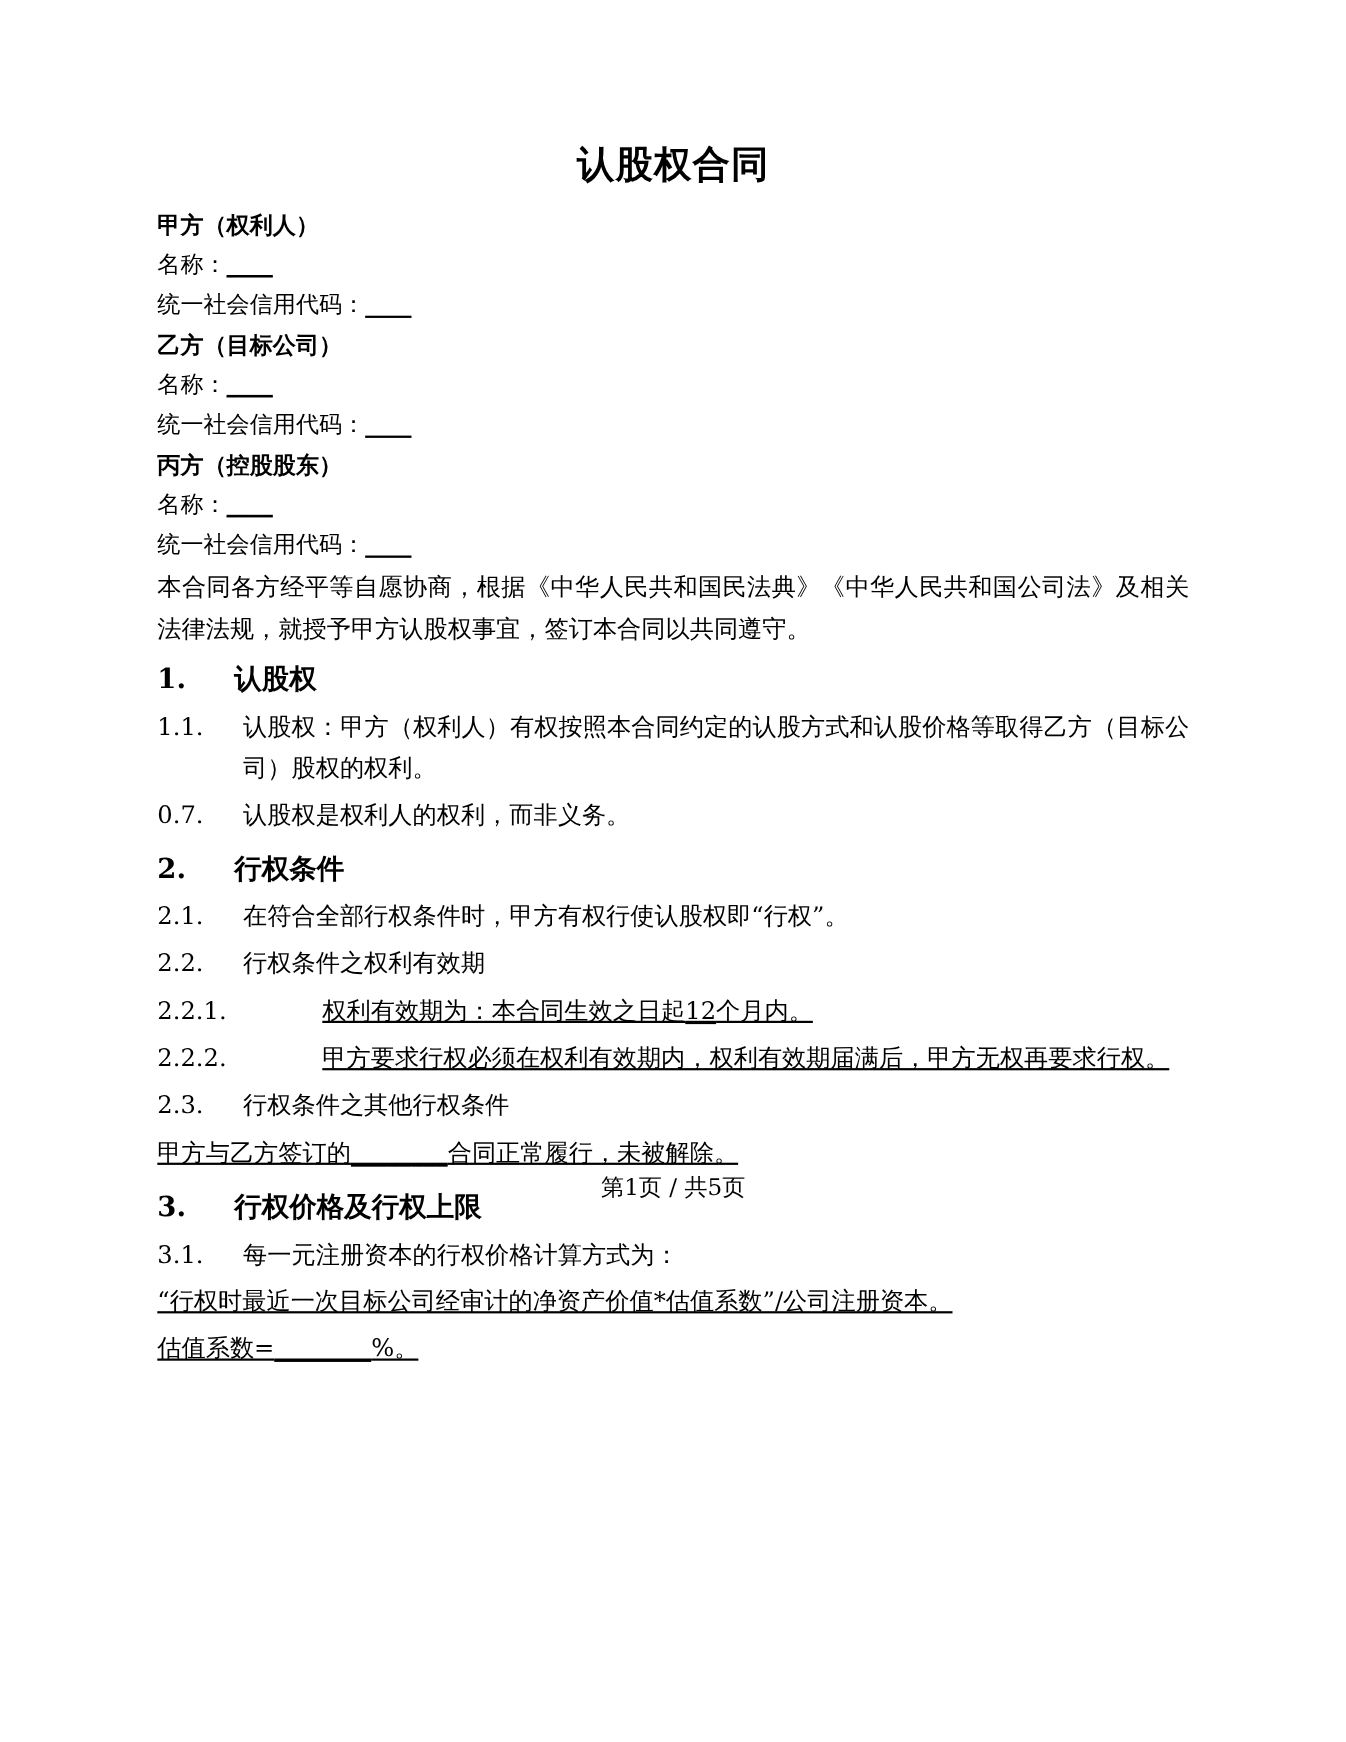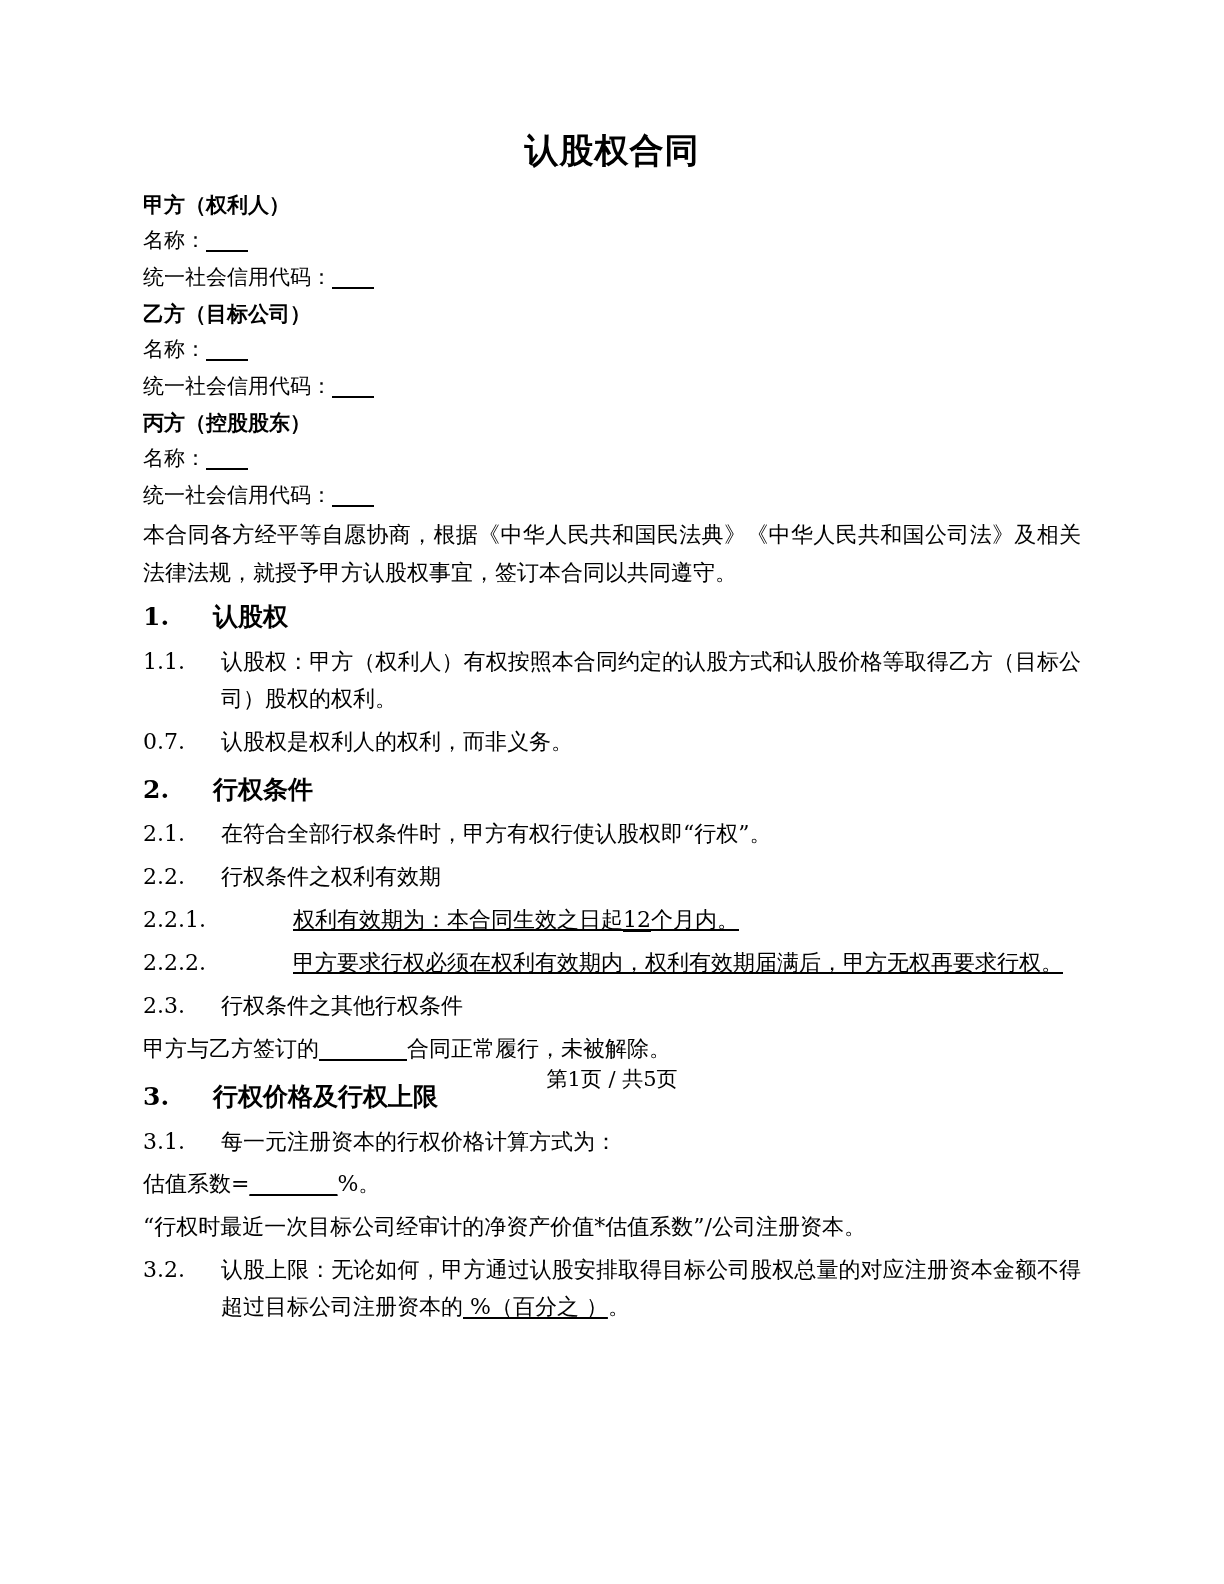--- a/index.html
+++ b/index.html
@@ -95,20 +95,21 @@
   }
   .clause.deep .cnum {
     width: 150px;
   }
   .plain {
     font-size: 22px;
     line-height: 1.68;
     margin: 0;
     padding: 3px 0 3px 0;
     text-align: justify;
+    text-decoration: underline;
   }
   .u {
     text-decoration: underline;
     text-underline-offset: 3px;
   }
   .footer {
     position: absolute;
     left: 0;
     right: 0;
     bottom: 48px;
@@ -173,25 +174,22 @@
     <span>甲方与乙方签订的</span><span class="u">________</span><span>合同正常履行，未被解除。</span>
   </p>
 
   <div class="sec-head">
     <span class="sec-num">3.</span>
     <span>行权价格及行权上限</span>
   </div>
   <p class="clause">
     <span class="cnum">3.1.</span><span>每一元注册资本的行权价格计算方式为：</span>
   </p>
+  <p class="plain">“行权时最近一次目标公司经审计的净资产价值*估值系数”/公司注册资本。</p>
   <p class="plain">
     <span>估值系数=</span><span class="u">________</span><span>%。</span>
-  </p>
-  <p class="plain">“行权时最近一次目标公司经审计的净资产价值*估值系数”/公司注册资本。</p>
-  <p class="clause">
-    <span class="cnum">3.2.</span><span>认股上限：无论如何，甲方通过认股安排取得目标公司股权总量的对应注册资本金额不得超过目标公司注册资本的</span><span class="u">  %（百分之   ）</span><span>。</span>
   </p>
 
   <div class="footer">
     <span>第</span><span>1</span><span>页 / 共</span><span>5</span><span>页</span>
   </div>
 
 </div>
 
 </body></html>

